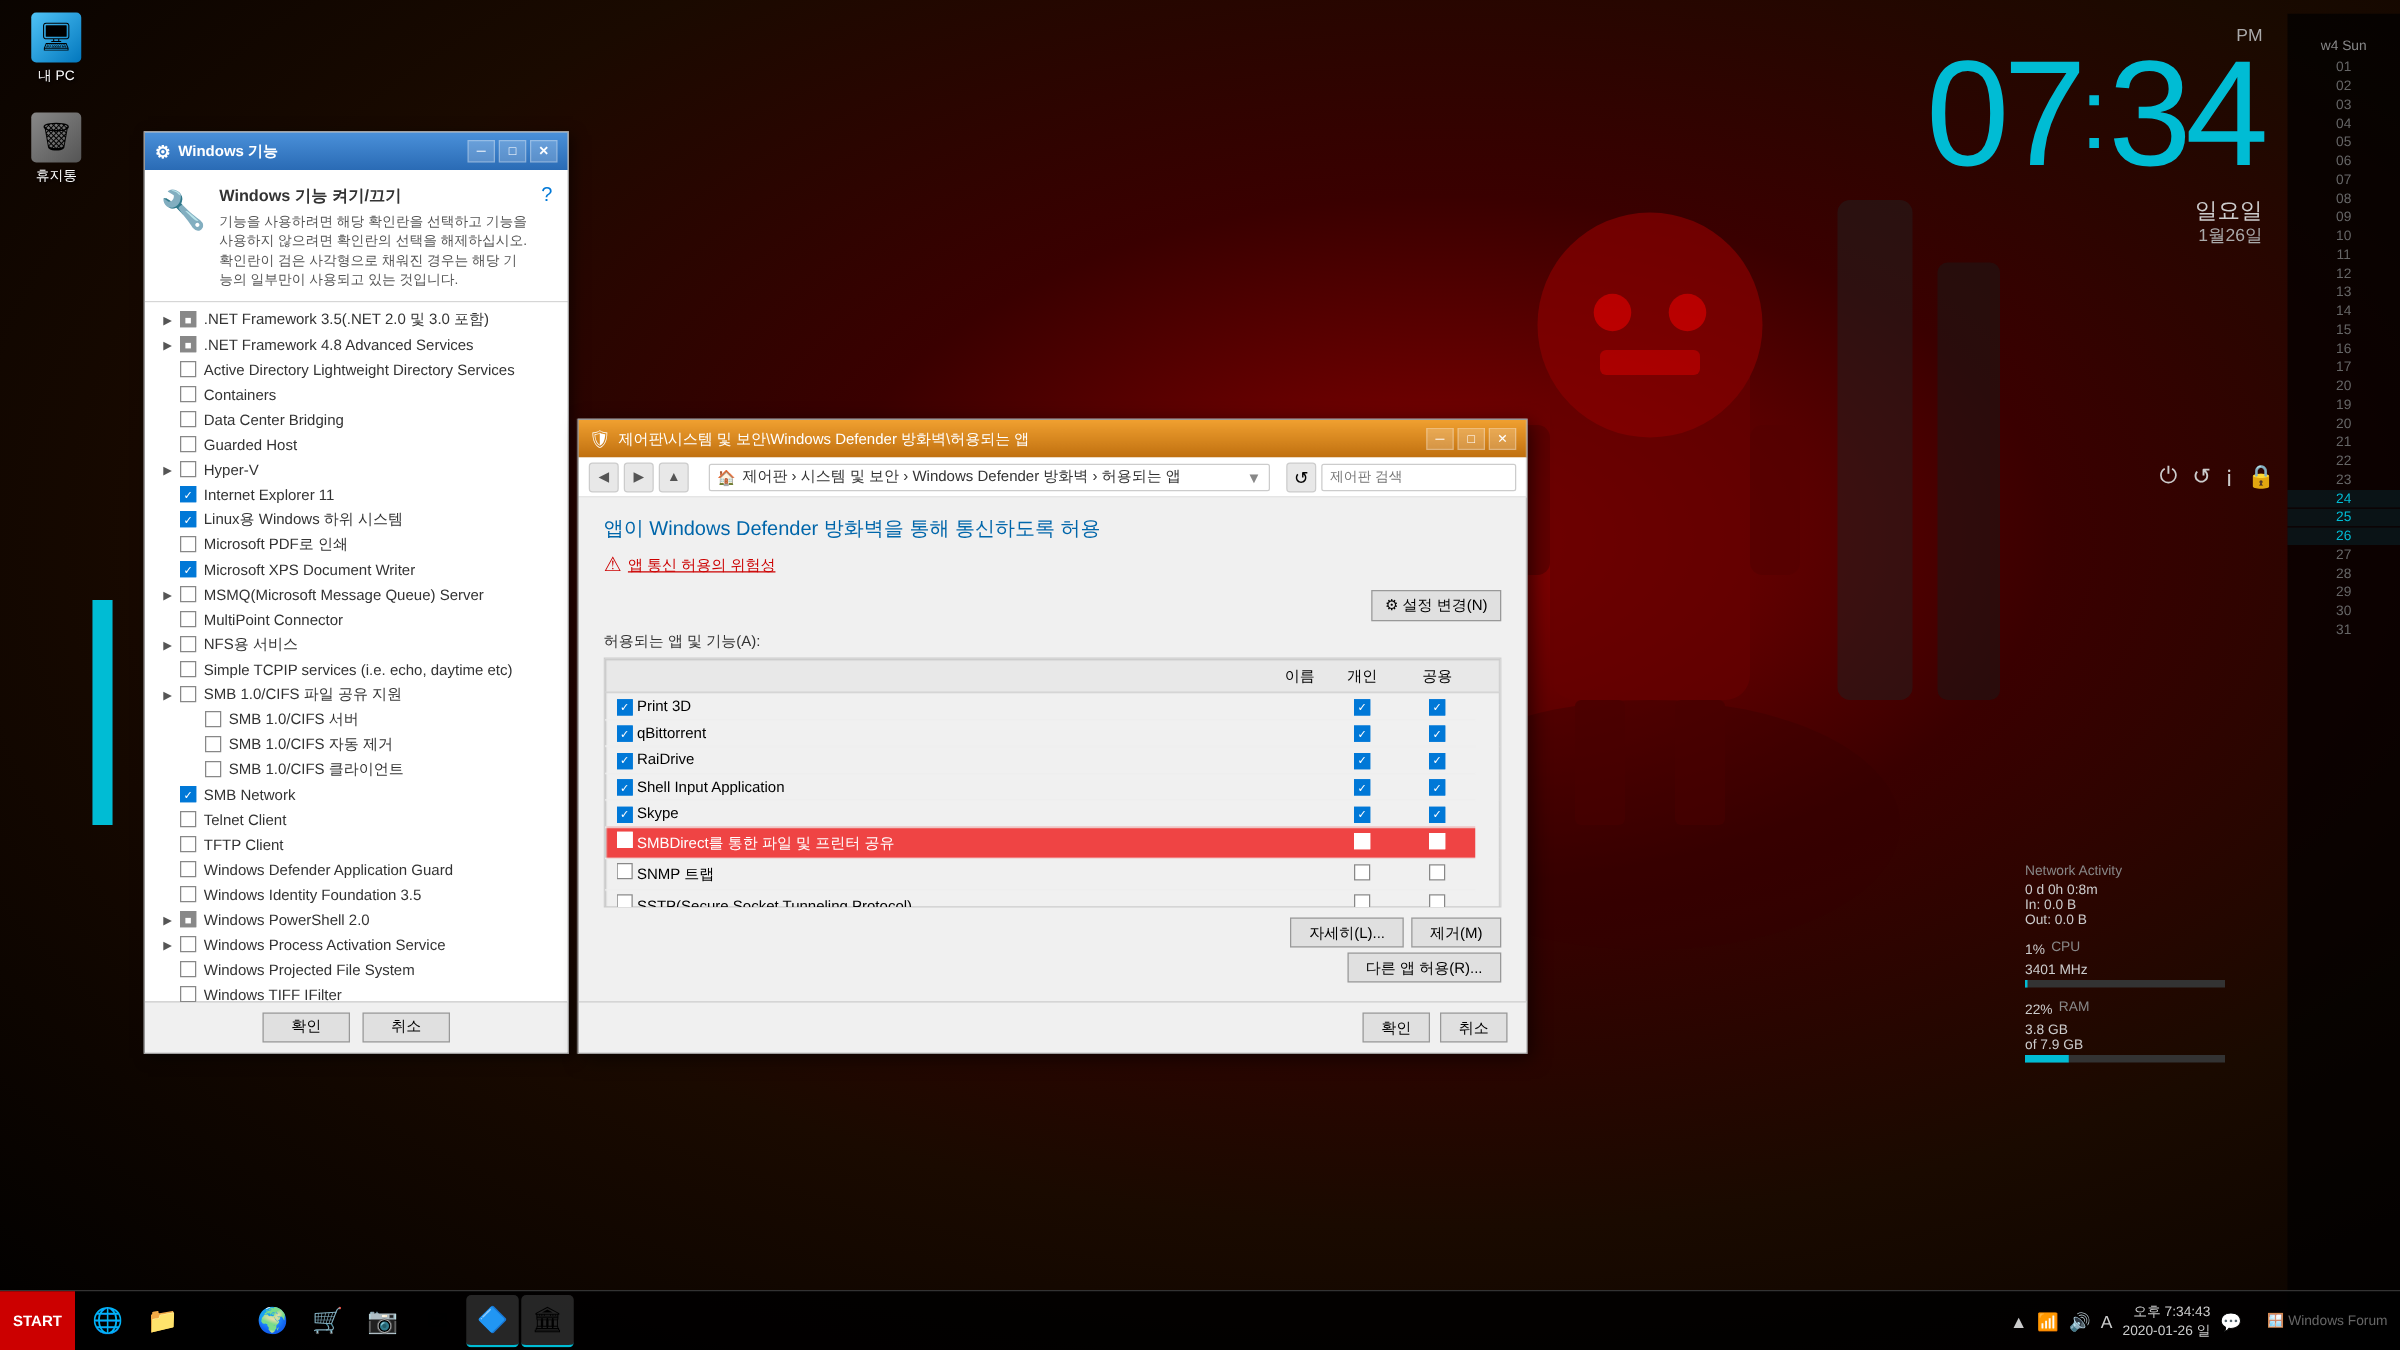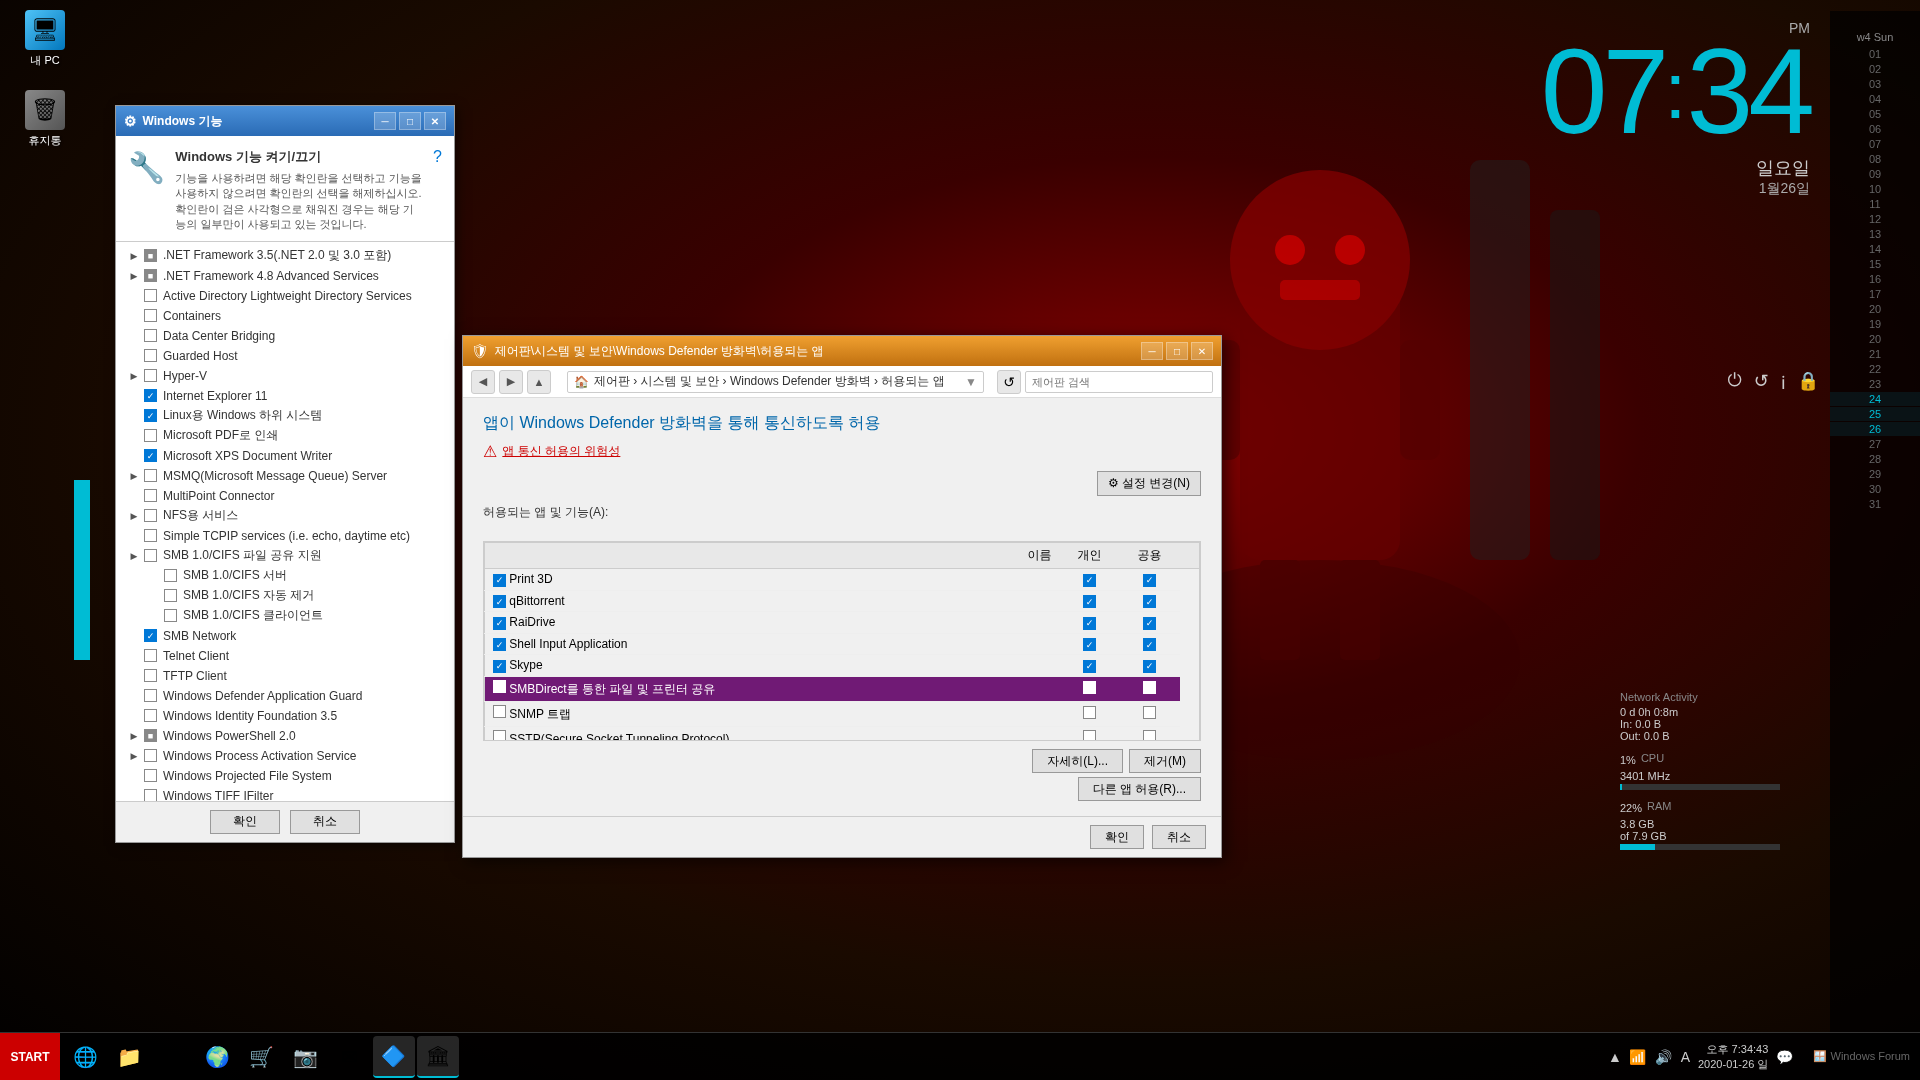--- a/index.html
+++ b/index.html
@@ -411,21 +411,21 @@
       border: 1px solid #ccc;
       display: flex;
       align-items: center;
       padding: 0 6px;
       font-size: 12px;
       color: #333;
       border-radius: 2px;
       gap: 5px;
     }
     .fw-search {
-      width: 188px;
+      width: 156px;
       height: 22px;
       border: 1px solid #ccc;
       padding: 0 6px;
       font-size: 11px;
       border-radius: 2px;
     }
     .fw-content {
       padding: 15px 20px;
     }
     .fw-title {
@@ -451,42 +451,42 @@
       gap: 4px;
       padding: 3px 10px;
       background: #e0e0e0;
       border: 1px solid #999;
       font-size: 12px;
       cursor: pointer;
     }
     .fw-list-header {
       font-size: 12px;
       color: #333;
-      margin-bottom: 20px;
+      margin-bottom: 4px;
     }
     .fw-table {
       width: 100%;
       border: 1px solid #ccc;
       border-collapse: collapse;
       font-size: 12px;
     }
     .fw-table th {
       background: #e8e8e8;
       border-bottom: 1px solid #ccc;
       padding: 4px 8px;
       text-align: right;
       font-weight: normal;
       cursor: pointer;
     }
     .fw-table th.right { text-align: center; }
     .fw-table td {
       padding: 3px 8px;
       border-bottom: 1px solid #eee;
     }
-    .fw-table tr.selected td { background: #701a75; color: white; }
+    .fw-table tr.selected td { background: #ef4444; color: white; }
     .fw-table tr.selected td .fw-checkbox { border-color: white; }
     .fw-checkbox {
       width: 13px;
       height: 13px;
       border: 1px solid #888;
       display: inline-flex;
       align-items: center;
       justify-content: center;
       font-size: 9px;
       background: white;

